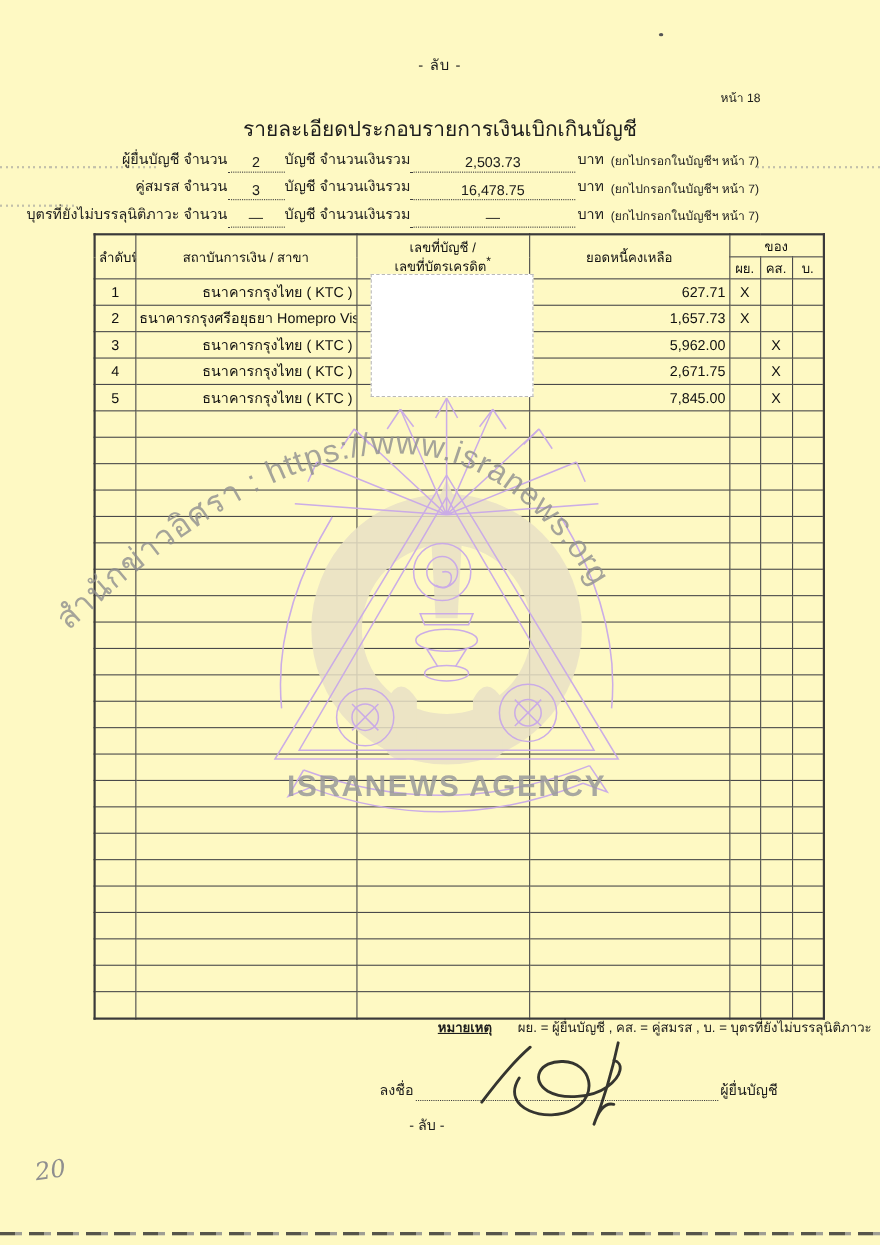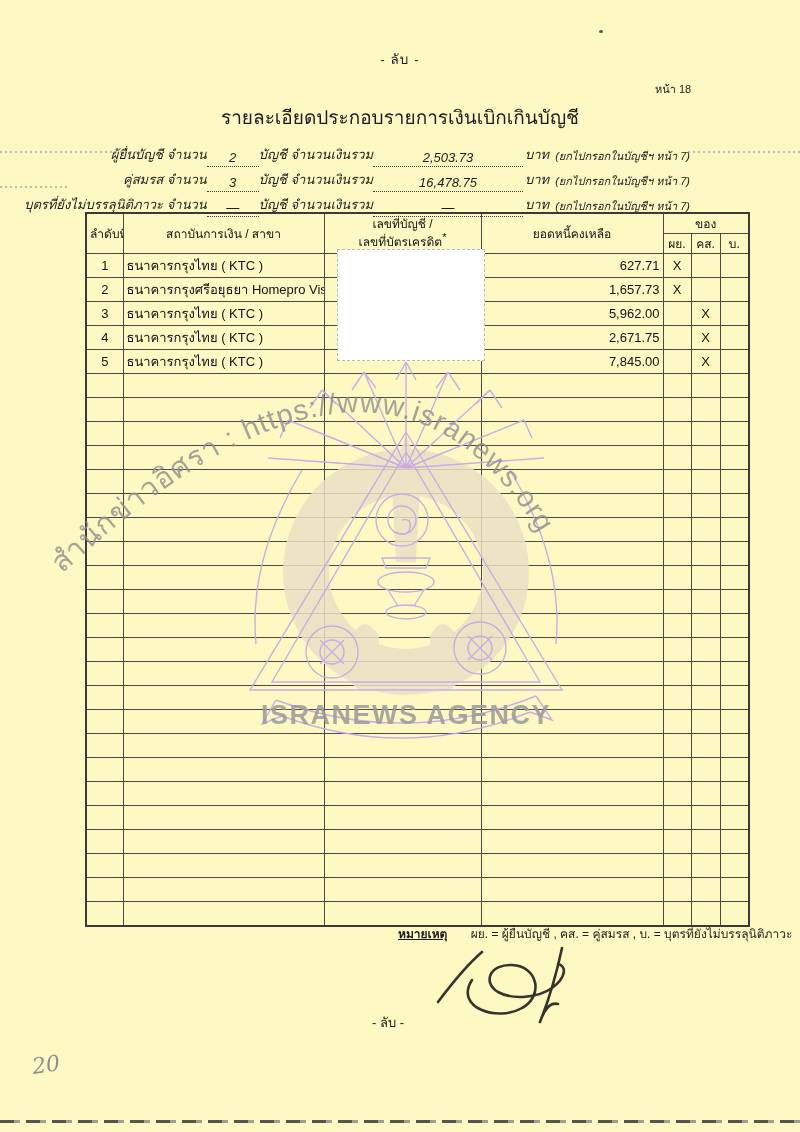--- a/index.html
+++ b/index.html
@@ -16,21 +16,21 @@
     overflow:hidden;
     color:#1c1c1c;
   }
   .abs{position:absolute;}
   .center-text{text-align:center;}
   
   .secret-top{left:0;right:0;top:48px;font-size:13.5px;letter-spacing:1px;}
   .page-no{left:655px;top:80px;font-size:11px;}
   .doc-title{left:0;right:0;top:102px;font-size:19px;}
   
-  .summary{right:110px;top:140px;width:690px;font-style:italic;}
+  .summary{right:110px;top:130px;width:690px;}
   .sum-line{
     display:flex;justify-content:flex-end;align-items:flex-end;
     height:25px;font-size:13px;white-space:nowrap;
   }
   .fill{
     display:inline-block;text-align:center;
     border-bottom:1.6px dotted #3c3c3c;
     line-height:14px;height:15px;
     transform:translateY(2px);
   }
@@ -47,21 +47,21 @@
   table.ledger th,table.ledger td{
     border:1px solid #4a4a4a;
     padding:0 3px;overflow:hidden;white-space:nowrap;
   }
   table.ledger{border:2px solid #3a3a3a;}
   table.ledger thead th{font-weight:normal;font-size:12px;text-align:center;}
   .h-two-line{line-height:13px;font-size:12px;}
   .h-owner{font-size:11.5px;height:17px;}
   tbody td{height:23px;}
   td.c-no{text-align:center;}
-  td.c-inst{text-align:left;padding-left:5px;}
+  td.c-inst{text-align:right;padding-left:5px;}
   td.c-bal{text-align:right;padding-right:7px;}
   td.c-mark{text-align:center;font-size:13px;}
   .asterisk{vertical-align:super;font-size:11px;}
   
   .redaction{
     left:337px;top:249px;width:146px;height:110px;
     background:#fff;border:1px dashed #b9b9b9;
   }
   
   .note-line{left:398px;top:924px;font-size:12px;white-space:nowrap;}
@@ -466,20 +466,25 @@
     </text>
 
     <text x="406" y="724" text-anchor="middle" font-size="27" font-weight="bold" fill="#9a9a9a" opacity="0.85" letter-spacing="1.5" font-family="Liberation Sans, DejaVu Sans, sans-serif">ISRANEWS AGENCY</text>
   </svg>
 
   <div class="abs note-line">
     <span class="note-label">หมายเหตุ</span>
     <span>ผย. = ผู้ยื่นบัญชี , คส. = คู่สมรส , บ. = บุตรที่ยังไม่บรรลุนิติภาวะ</span>
   </div>
 
+  <div class="abs sig-line">
+    <span>ลงชื่อ</span>
+    <span class="sig-dots"></span>
+    <span>ผู้ยื่นบัญชี</span>
+  </div>
 
   <svg class="abs" style="left:420px;top:940px;width:180px;height:90px;" viewBox="0 0 180 90" xmlns="http://www.w3.org/2000/svg">
     <path d="M18,62 C30,46 48,24 62,12 M52,40 C34,68 78,82 102,68 C124,56 118,26 92,25 C70,24 62,42 78,52 C92,60 118,58 132,48 C146,38 147,26 138,24 M142,8 C136,36 128,62 120,82 M120,82 C124,70 130,62 138,64" fill="none" stroke="#1f1f1f" stroke-width="2.6" stroke-linecap="round" opacity="0.9"></path>
   </svg>
 
   <div class="abs secret-bottom">- ลับ -</div>
 
   <div class="abs hand-page">20</div>
 
   <div class="abs bottom-scanline"></div>

